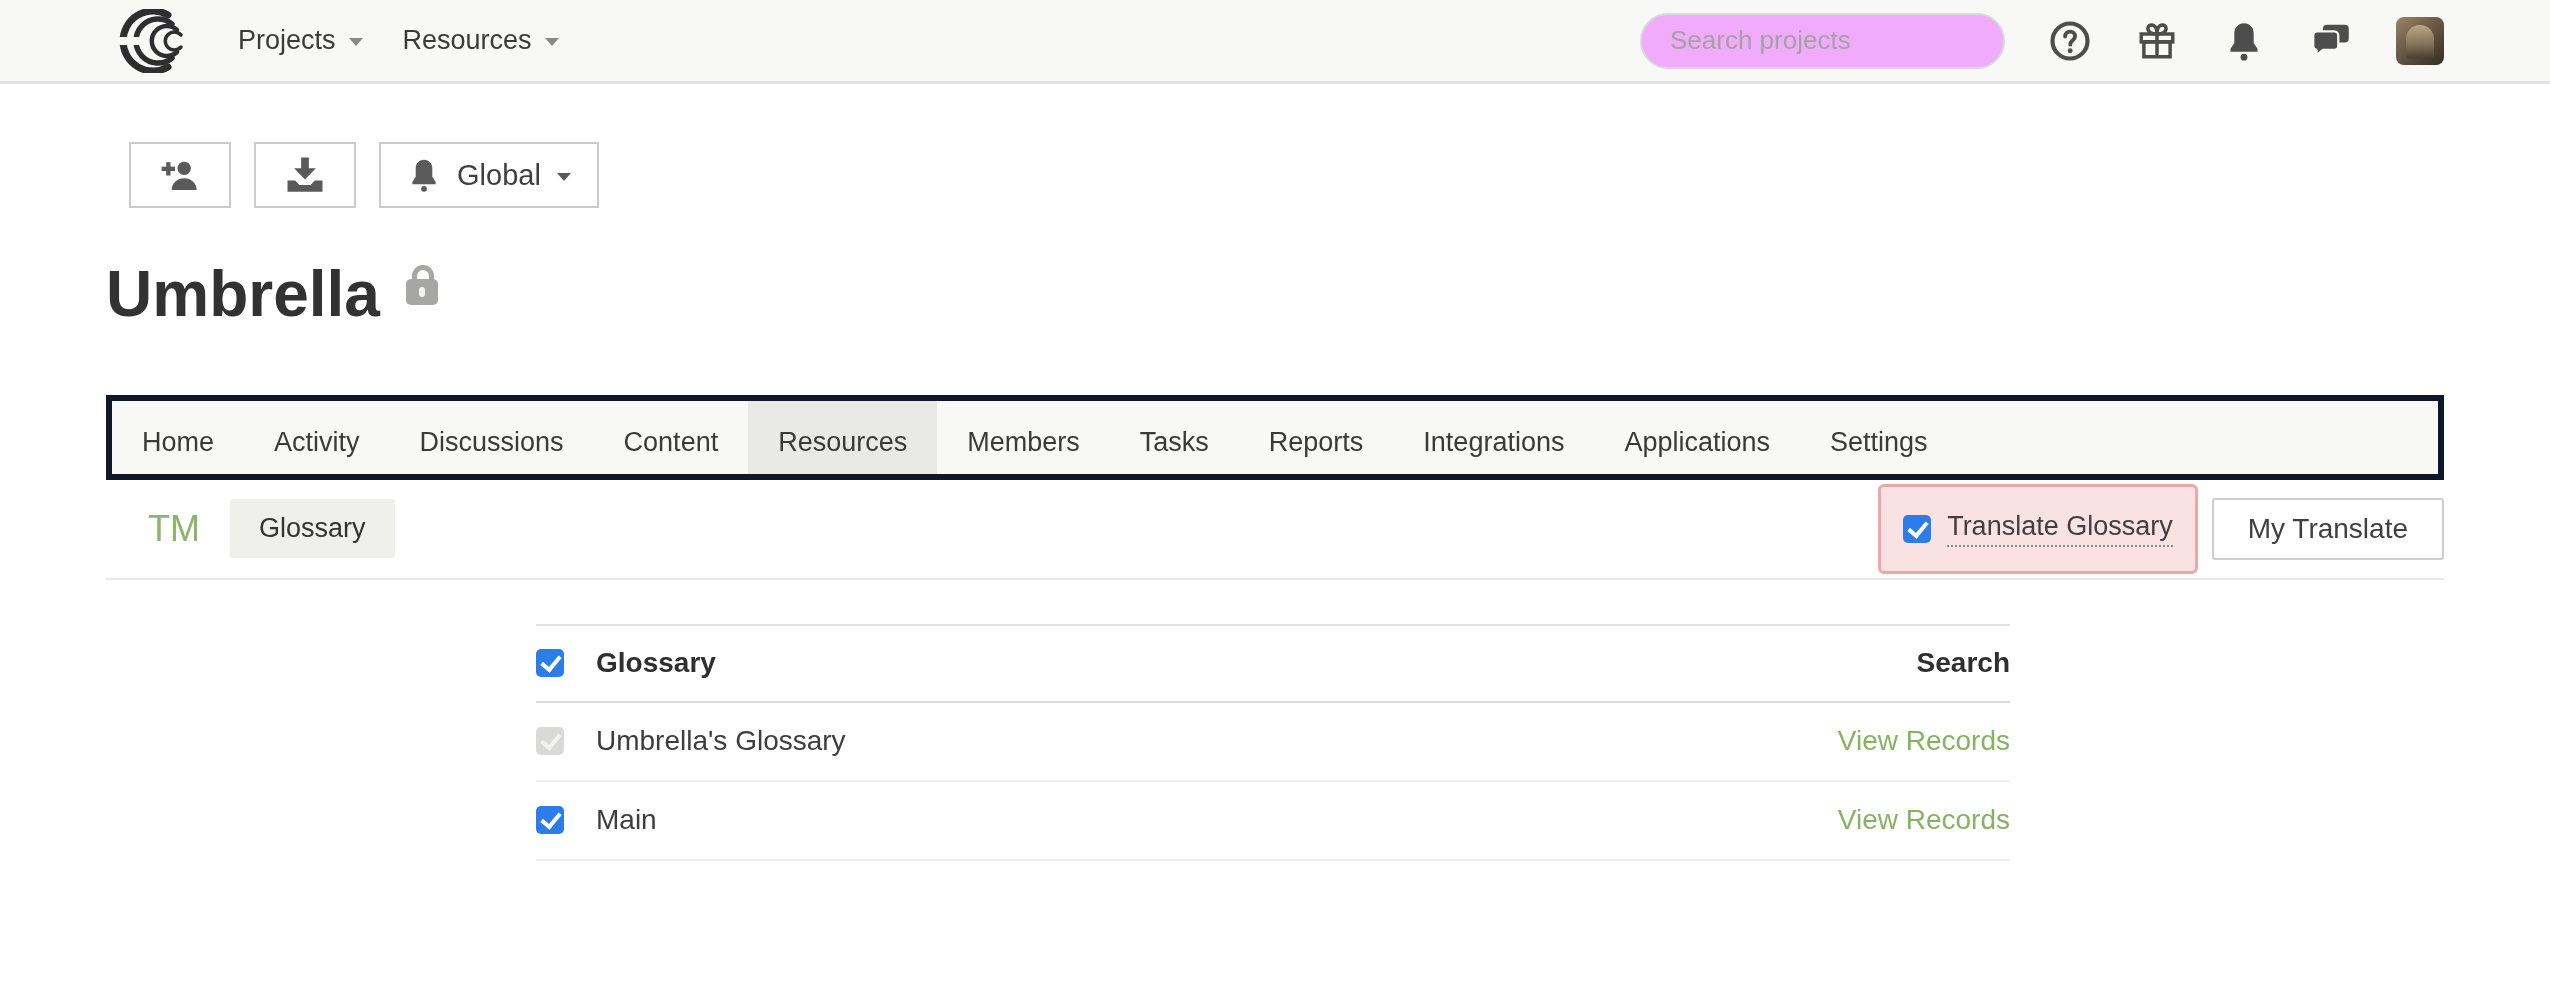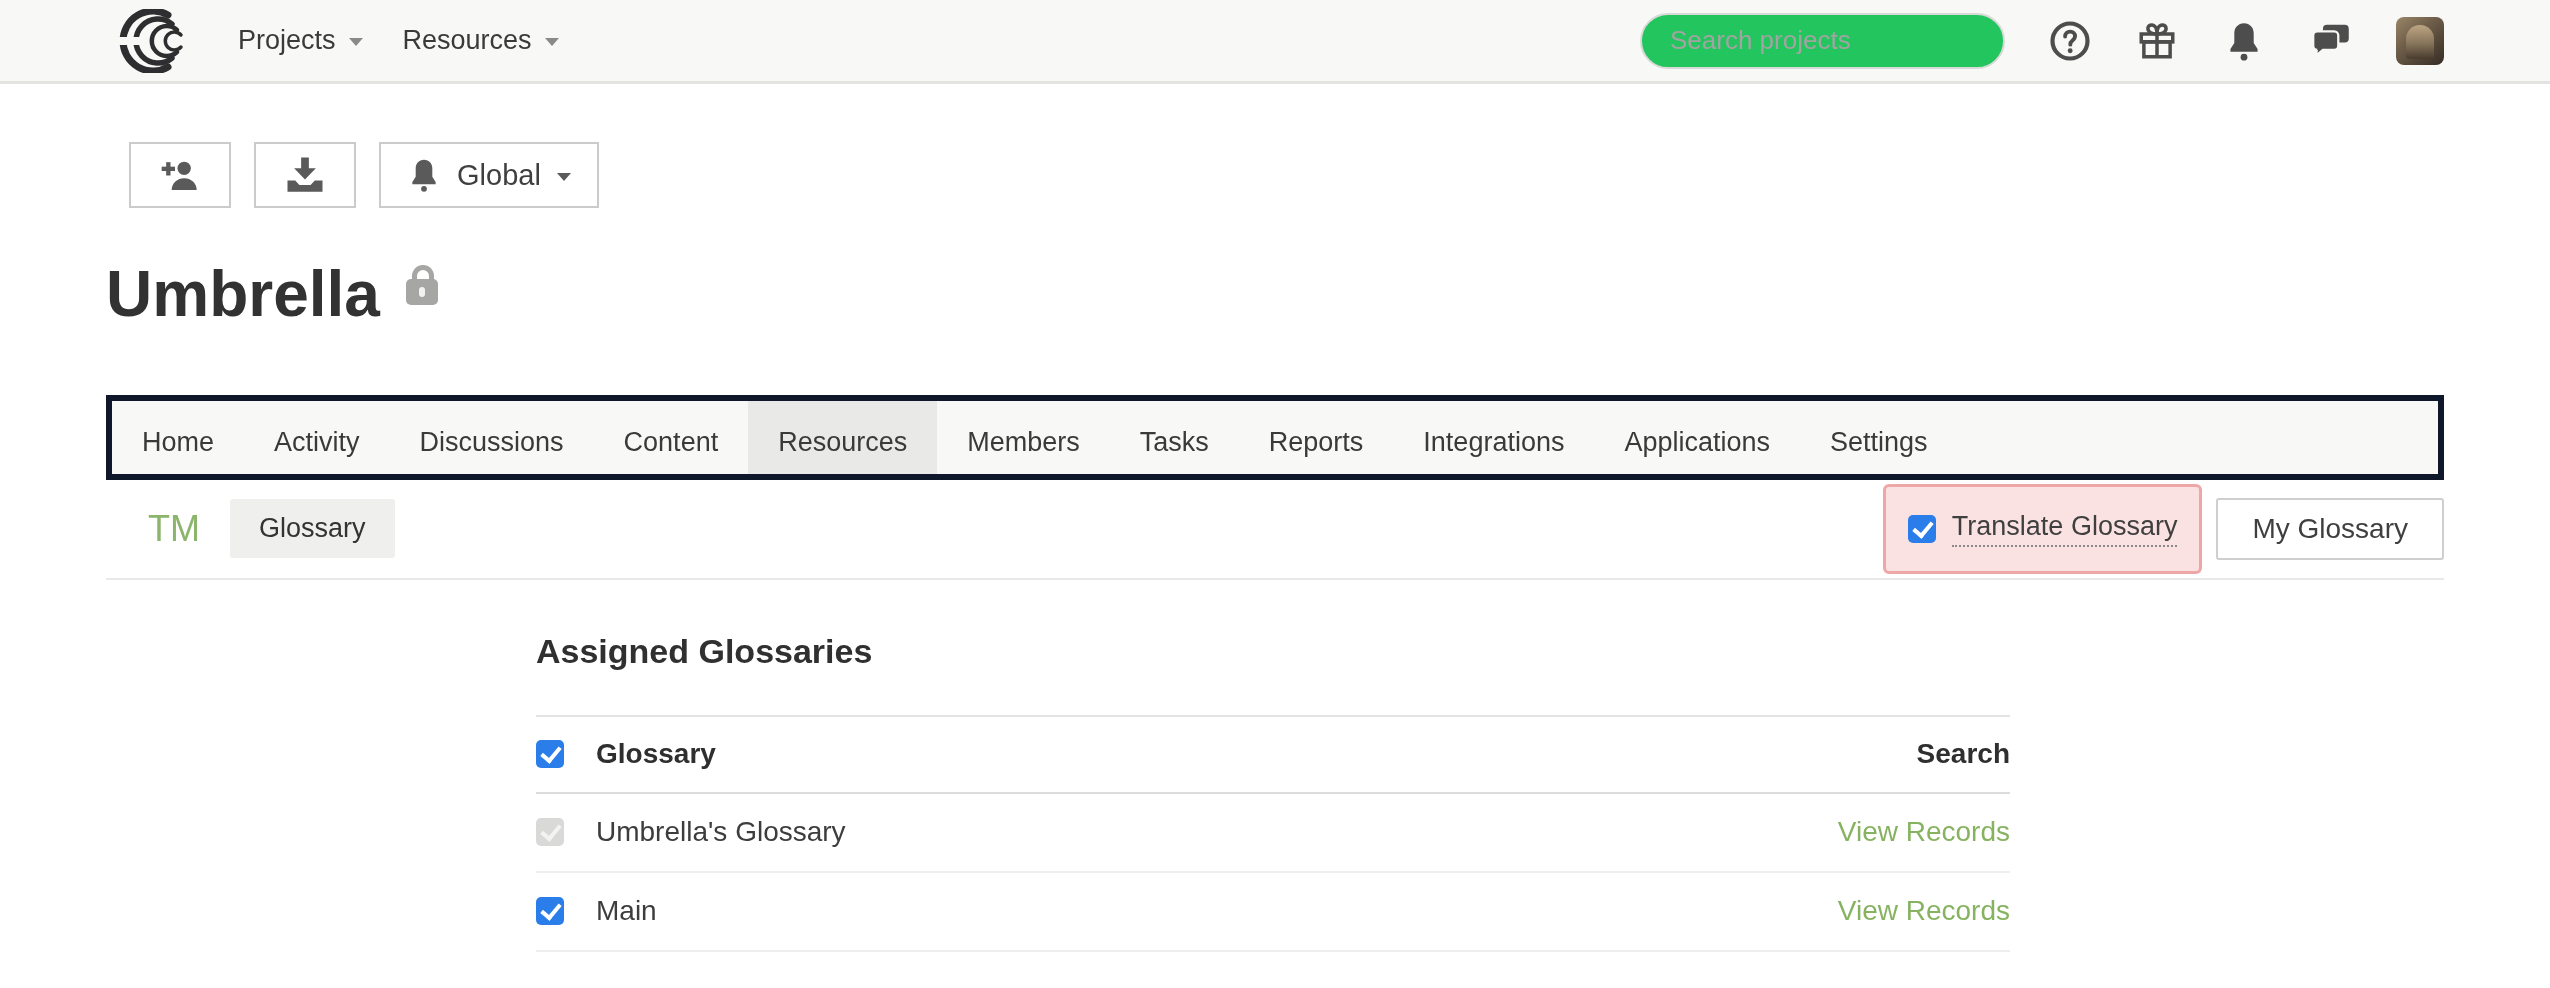--- a/index.html
+++ b/index.html
@@ -9,21 +9,21 @@
   
   .topbar { height:84px; background:#f8f8f7; border-bottom:3px solid #e3e3e2;
     display:flex; align-items:center; padding:0 106px; }
   .logo-svg { width:92px; height:64px; display:block; }
   .nav-link { display:flex; align-items:center; margin-left:40px; cursor:pointer; }
   .nav-link span { font-size:27px; color:#3a3a3a; }
   .caret { width:0; height:0; border-left:7px solid transparent; border-right:7px solid transparent;
     border-top:8px solid #8a8a8a; margin-left:13px; margin-top:3px; }
   .topbar .spacer { flex:1; }
   .search-pill { width:365px; height:56px; border:2px solid #d9d9d8; border-radius:28px;
-    background:#22c55e; display:flex; align-items:center; padding:0 18px 0 28px; }
+    background:#f0abfc; display:flex; align-items:center; padding:0 18px 0 28px; }
   .search-pill input { flex:1; border:none; outline:none; background:transparent;
     font-size:26px; color:#555; font-family:inherit; }
   .search-pill input::placeholder { color:#a3a3a2; }
   .tb-icon { width:44px; height:44px; margin-left:43px; display:flex; align-items:center;
     justify-content:center; cursor:pointer; }
   .avatar { width:48px; height:48px; margin-left:43px; border-radius:8px; cursor:pointer;
     background:linear-gradient(140deg,#9a8668 0%,#6e5d49 40%,#352c23 100%); position:relative; overflow:hidden; }
   .avatar::after { content:""; position:absolute; left:10px; top:8px; width:28px; height:34px;
     border-radius:14px 14px 4px 4px; background:linear-gradient(180deg,#c9b08a 0%,#8c7a5f 55%,#473a2d 100%); opacity:.85; }
 
@@ -211,26 +211,25 @@
   <div class="subnav">
     <div class="subnav-left">
       <a class="tm-link">TM</a>
       <div class="pill">Glossary</div>
     </div>
     <div class="subnav-right">
       <div class="highlight-box">
         <div class="cb blue"></div>
         <span class="hl-label">Translate Glossary</span>
       </div>
-      <div class="my-res-btn">My Glossary</div>
+      <div class="my-res-btn">My Translate</div>
     </div>
   </div>
 
   <section class="gloss-section">
-    <h2 class="gloss-heading">Assigned Glossaries</h2>
 
     <div class="gtable">
       <div class="trow theader">
         <div class="cb blue"></div>
         <span class="cell-name">Glossary</span>
         <span class="cell-right">Search</span>
       </div>
 
       <div class="trow tdata">
         <div class="cb gray"></div>

